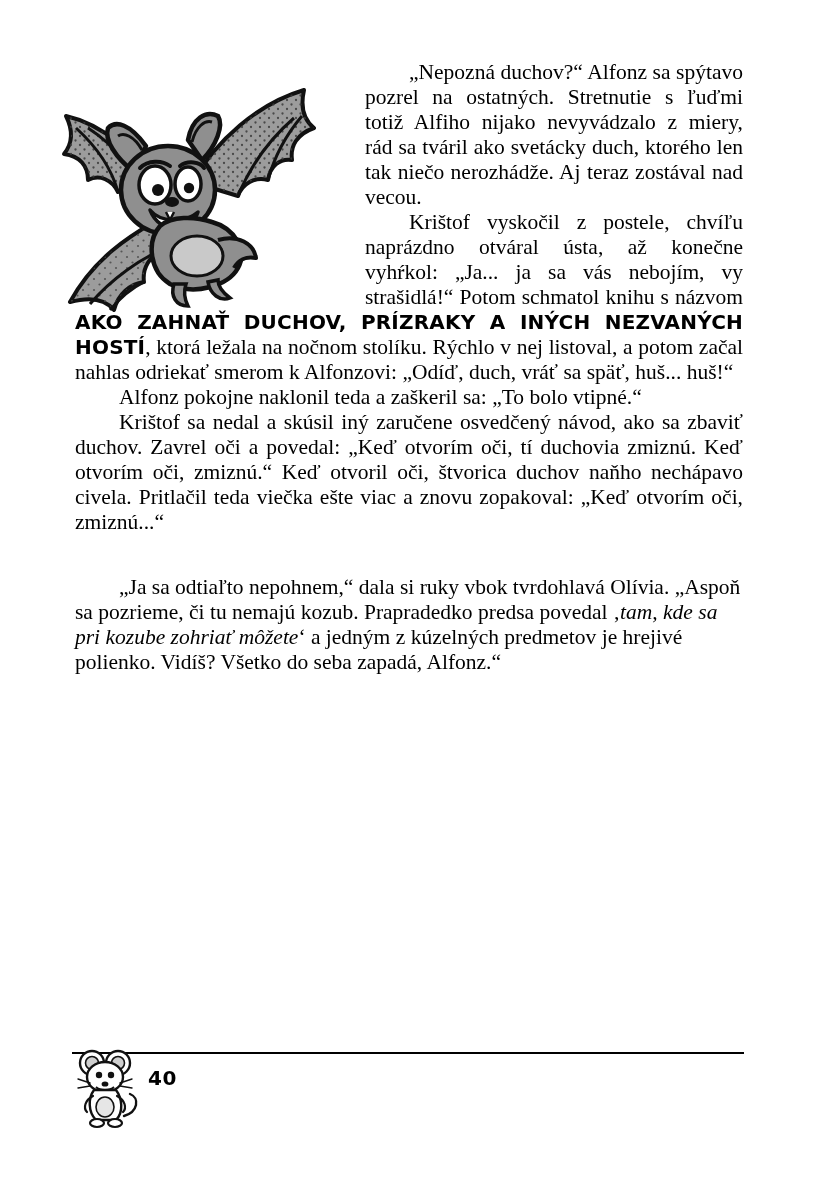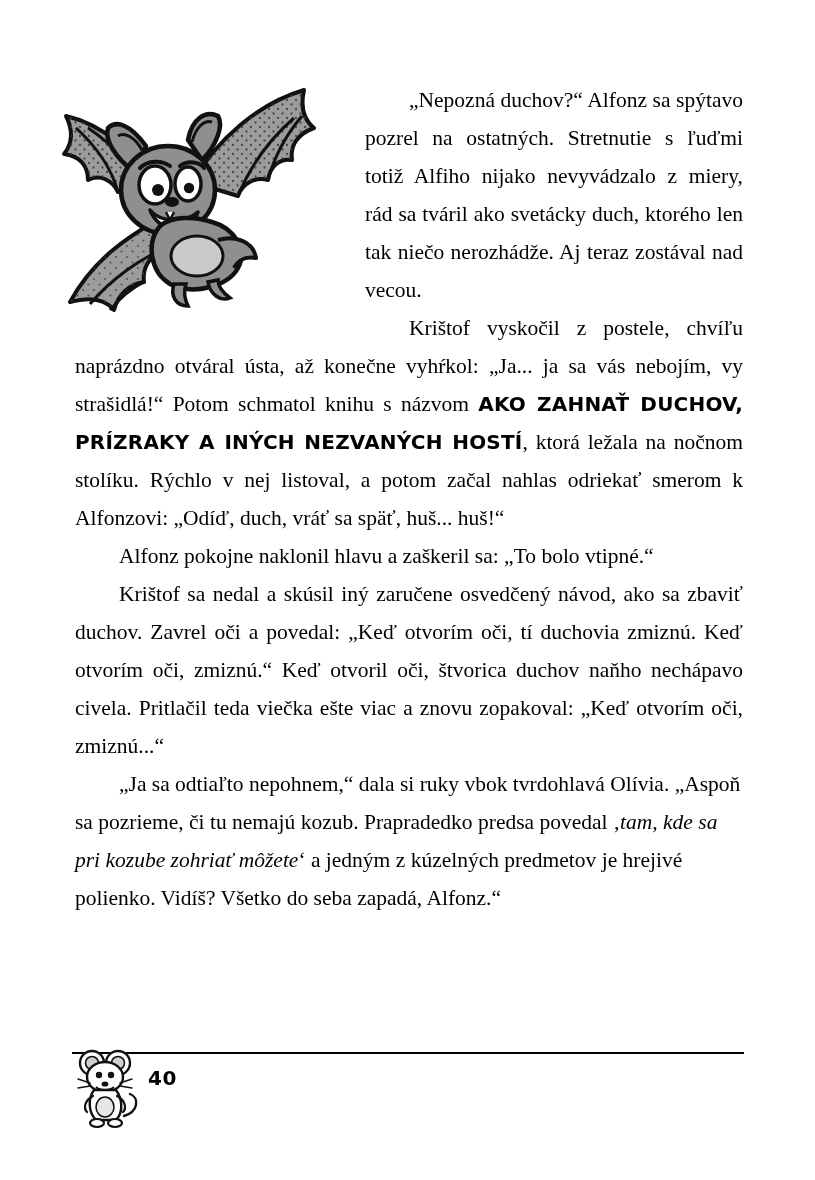--- a/index.html
+++ b/index.html
@@ -21,37 +21,38 @@
     left: 0;
     top: 0;
     width: 815px;
     height: 1180px;
   }
 
   
   .text-col {
     position: absolute;
     left: 75px;
-    top: 81px;
+    top: 60px;
     width: 668px;
     font-size: 21.5px;
-    line-height: 38px;
+    line-height: 25px;
     text-align: justify;
     text-justify: inter-word;
     -webkit-hyphens: manual;
     hyphens: manual;
   }
 
   .para {
     margin: 0;
     text-indent: 44px;
     text-align: justify;
   }
   .para:last-child {
     text-align: left;
+    margin-top: 40px;
   }
 
   .bold-title {
     font-family: "DejaVu Sans", sans-serif;
     font-weight: bold;
     font-size: 20px;
     letter-spacing: 0.2px;
   }
 
   .italic {
@@ -179,21 +180,21 @@
     <path d="M166 220 C168 232, 178 240, 188 236 C180 230, 176 224, 176 218 Z" fill="#8f8f8f" stroke="#111" stroke-width="3.5"></path>
   </svg>
 
   <div class="text-col">
     <div class="art-float"></div>
 
     <p class="para"><span>„Nepozná duchov?“ Alfonz sa spýtavo pozrel na ostatných. Stretnutie s ľuďmi totiž Alfiho nijako nevyvádzalo z miery, rád sa tváril ako svetácky duch, ktorého len tak niečo nerozhádže. Aj teraz zostával nad vecou.</span></p>
 
     <p class="para"><span>Krištof vyskočil z postele, chvíľu naprázdno otváral ústa, až konečne vyhŕkol: „Ja... ja sa vás nebojím, vy strašidlá!“ Potom schmatol knihu s názvom </span><span class="bold-title">AKO ZAHNAŤ DUCHOV, PRÍZRAKY A INÝCH NEZVANÝCH HOSTÍ</span><span>, ktorá ležala na nočnom stolíku. Rýchlo v nej listoval, a potom začal nahlas odriekať smerom k Alfonzovi: „Odíď, duch, vráť sa späť, huš... huš!“</span></p>
 
-    <p class="para"><span>Alfonz pokojne naklonil hlavu a zaškeril sa: „To bolo vtipné.“</span></p>
+    <p class="para"><span>Alfonz pokojne naklonil teda a zaškeril sa: „To bolo vtipné.“</span></p>
 
     <p class="para"><span>Krištof sa nedal a skúsil iný zaručene osvedčený návod, ako sa zbaviť duchov. Zavrel oči a povedal: „Keď otvorím oči, tí duchovia zmiznú. Keď otvorím oči, zmiznú.“ Keď otvoril oči, štvorica duchov naňho nechápavo civela. Pritlačil teda viečka ešte viac a znovu zopakoval: „Keď otvorím oči, zmiznú...“</span></p>
 
 
     <p class="para"><span>„Ja sa odtiaľto nepohnem,“ dala si ruky vbok tvrdohlavá Olívia. „Aspoň sa pozrieme, či tu nemajú kozub. Prapradedko predsa povedal ‚</span><span class="italic">tam, kde sa pri kozube zohriať môžete</span><span>‘ a jedným z kúzelných predmetov je hrejivé polienko. Vidíš? Všetko do seba zapadá, Alfonz.“</span></p>
   </div>
 
   <div id="footer">
     <div id="footer-rule"></div>
 

